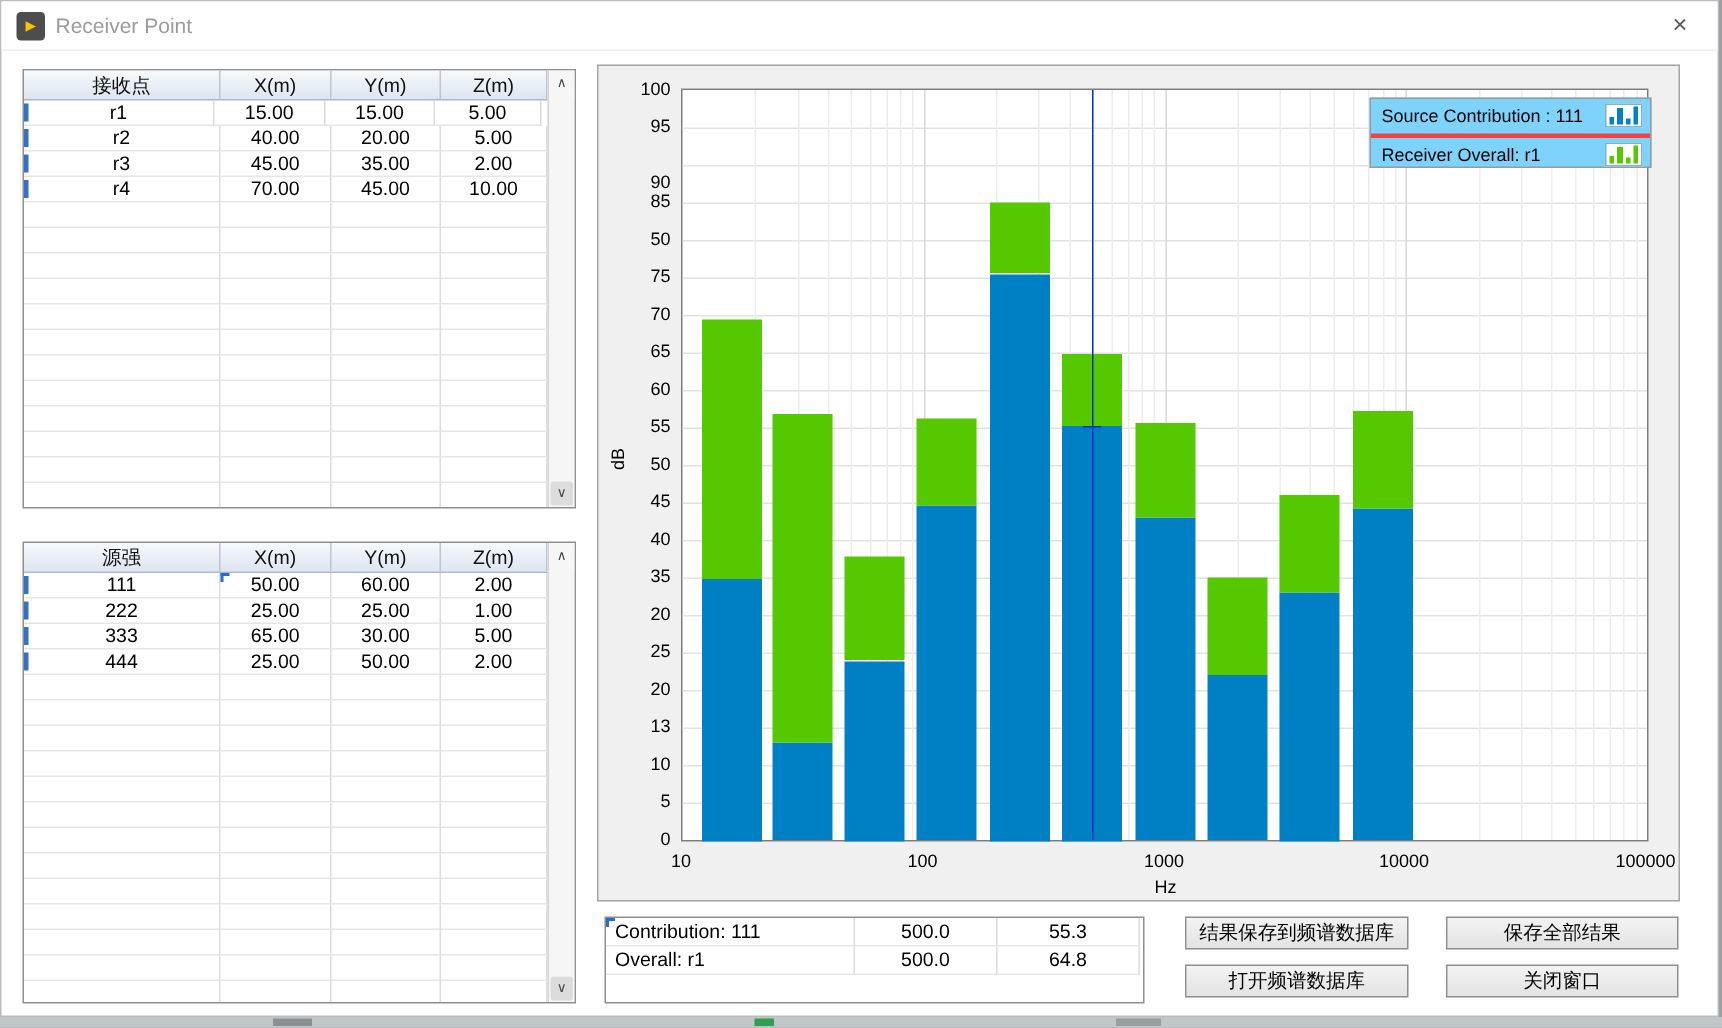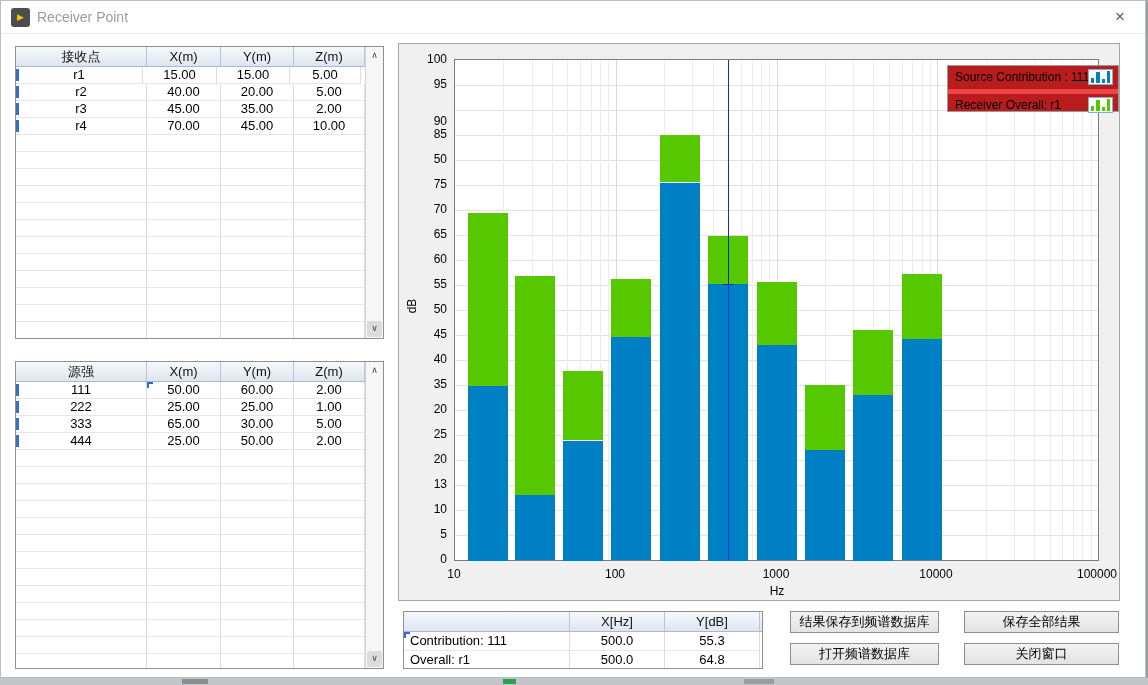--- a/index.html
+++ b/index.html
@@ -42,25 +42,25 @@
   .grid-h { position:absolute; left:0; width:100%; height:1px; background:#e2e2e2; }
   .grid-v { position:absolute; top:0; height:100%; width:1px; background:#ececec; }
   .grid-v.major { background:#d8d8d8; }
   .bar-seg { position:absolute; }
   .ytick { position:absolute; left:10px; width:38px; font-size:12px; color:#000; text-align:right; }
   .xtick { position:absolute; font-size:12px; color:#000; text-align:center; width:80px; }
   #ylabel { position:absolute; left:-1px; top:255px; width:28px; font-size:12px;
     color:#000; text-align:center; transform:rotate(-90deg); }
   #xlabel { position:absolute; top:540px; left:338px; width:80px; text-align:center;
     font-size:12px; color:#000; }
-  #legend { position:absolute; left:548px; top:21px; width:172px; height:47px;
-    background:#b91c1c; border:1px solid #9a9a9a; }
+  #legend { position:absolute; left:514px; top:21px; width:188px; height:47px;
+    background:#7dd3fc; border:1px solid #9a9a9a; }
   .legend-row { position:relative; height:23px; line-height:22px; font-size:12px;
     padding-left:7px; color:#000; cursor:pointer; }
-  .legend-row + .legend-row { border-top:5px solid #ef4444; }
+  .legend-row + .legend-row { border-top:3px solid #ef4444; }
   .legend-icon { position:absolute; right:5px; top:3px; width:25px; height:16px;
     background:#fff; border:1px solid #7fb0cc; display:flex; align-items:flex-end;
     padding:1px 2px; gap:2px; }
   .mini-bar { width:4px; }
   #cursor-line { position:absolute; top:0; width:1px; }
   #cursor-tick { position:absolute; height:1px; width:12px; }
   
   .action-btn { position:absolute; height:22px; background:linear-gradient(#f3f3f3,#e3e3e3);
     border:1px solid #8e8e8e; font-size:13px; text-align:center; line-height:20px;
     color:#000; cursor:pointer; font-family:"Liberation Sans","DejaVu Sans",sans-serif; }
@@ -433,25 +433,20 @@
         <div class="legend-row"><span>Receiver Overall: r1</span><span class="legend-icon">
             <span class="mini-bar" style="height: 5px; background: rgb(85, 200, 0);"></span>
             <span class="mini-bar" style="height: 11px; background: rgb(85, 200, 0);"></span>
             <span class="mini-bar" style="height: 4px; background: rgb(85, 200, 0);"></span>
             <span class="mini-bar" style="height: 12px; background: rgb(85, 200, 0);"></span>
           </span></div>
       </div>
   </div>
 
   <div class="panel" id="cursor-table" style="left:402px; top:610px; width:360px; height:58px;">
-      <div class="thead">
-        <div class="th" style="width: 166px;"></div>
-        <div class="th" style="width: 95px;">X[Hz]</div>
-        <div class="th" style="width: 95px;">Y[dB]</div>
-      </div>
       <div class="tr" style="height: 19px;">
         <div class="td" style="width: 166px; line-height: 18px; text-align: left; padding-left: 6px;">Contribution: 111<div class="cell-corner"></div></div>
         <div class="td" style="width: 95px; line-height: 18px;">500.0</div>
         <div class="td" style="width: 95px; line-height: 18px;">55.3</div>
       </div>
       <div class="tr" style="height: 19px;">
         <div class="td" style="width: 166px; line-height: 18px; text-align: left; padding-left: 6px;">Overall: r1</div>
         <div class="td" style="width: 95px; line-height: 18px;">500.0</div>
         <div class="td" style="width: 95px; line-height: 18px;">64.8</div>
       </div>

